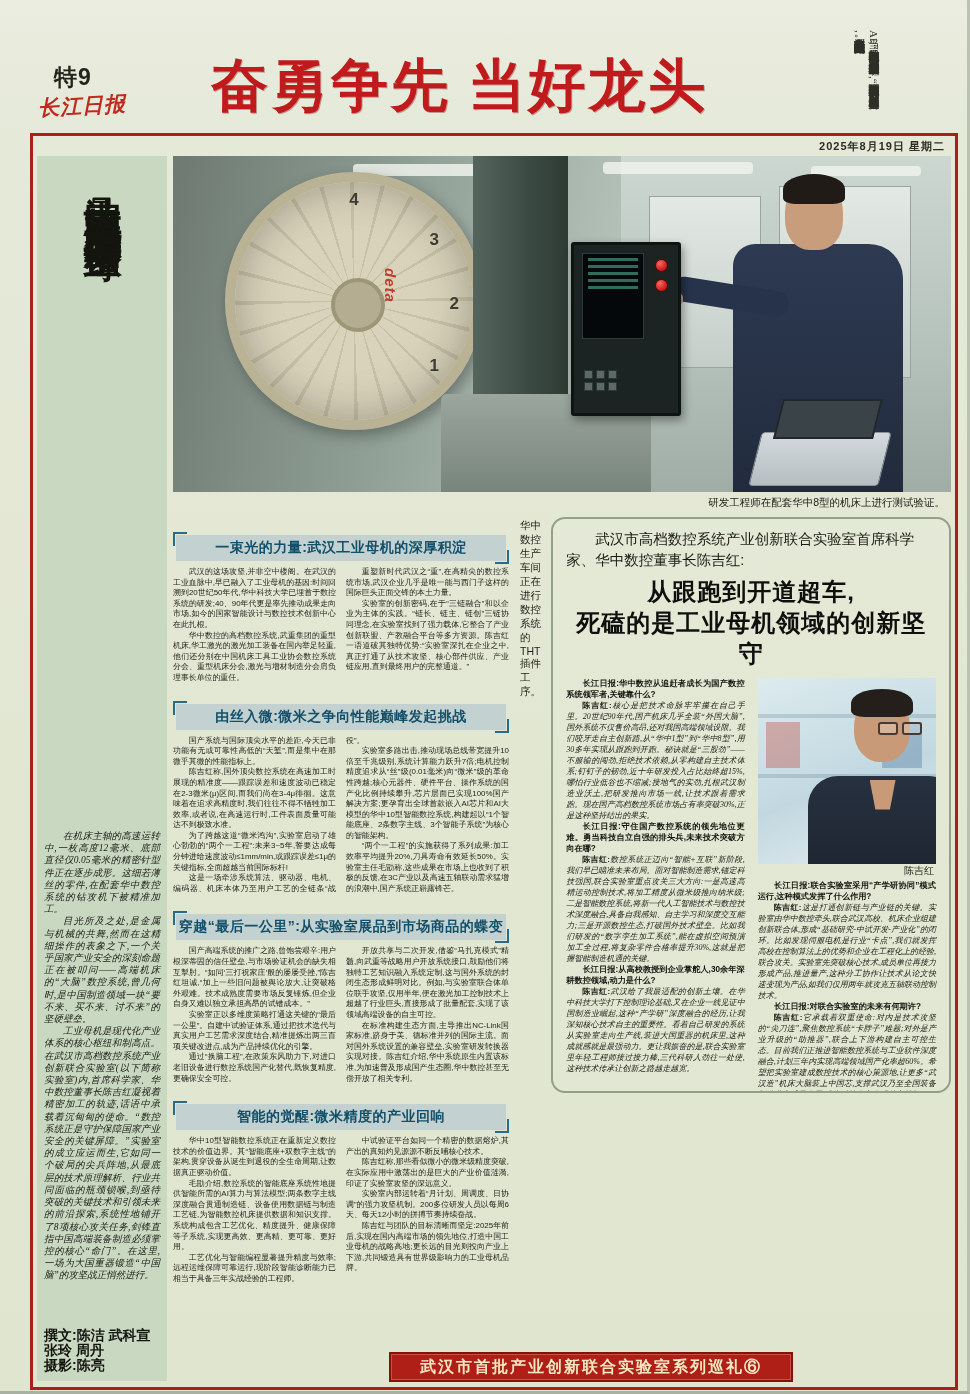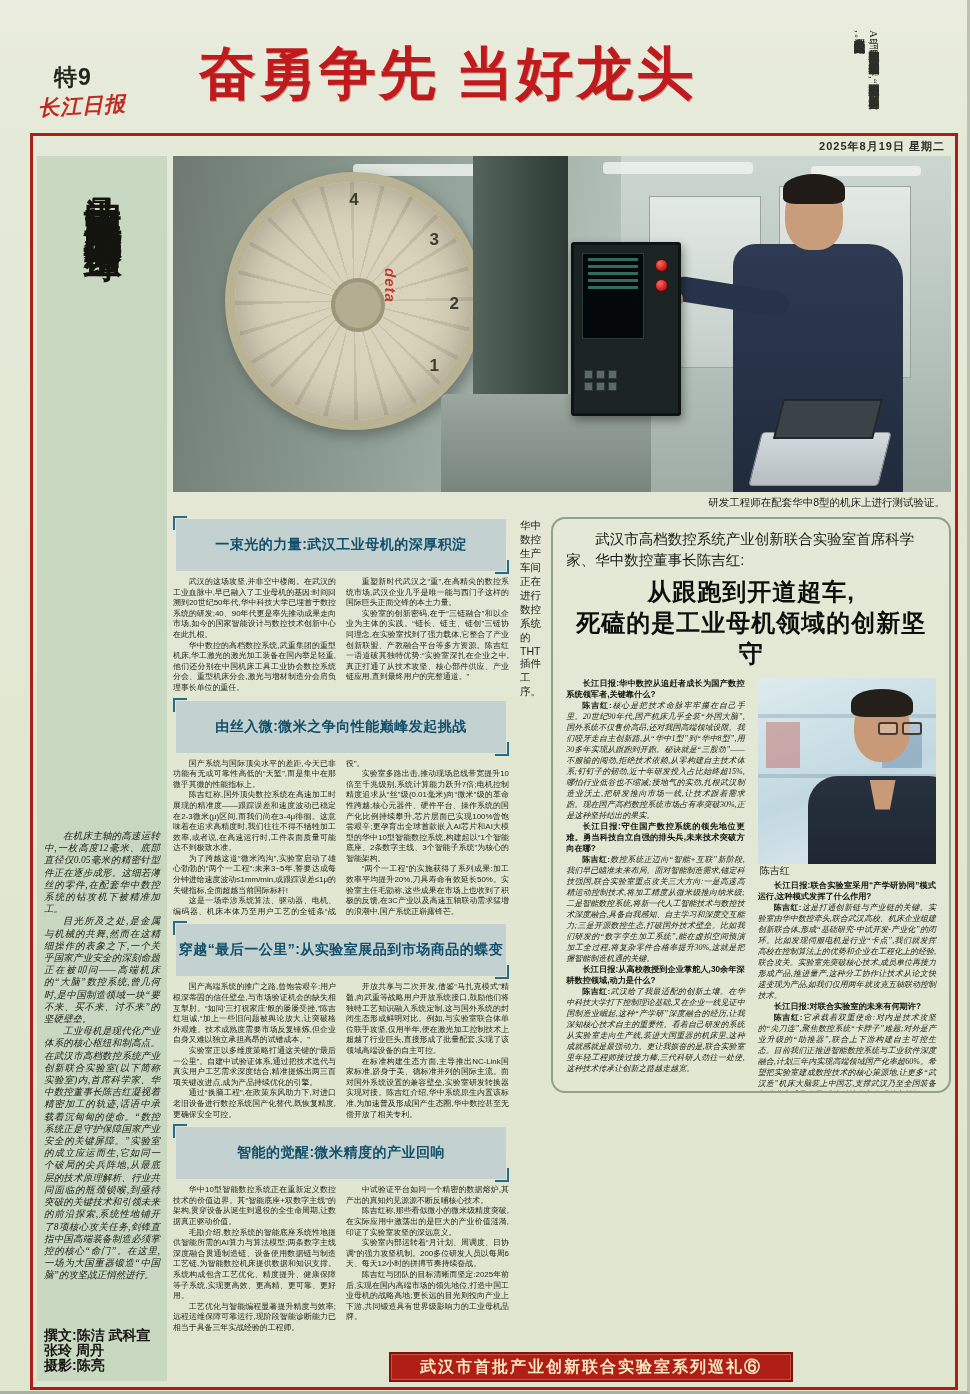--- a/index.html
+++ b/index.html
@@ -5,21 +5,21 @@
   html,body{margin:0;padding:0;background:#cfd2c2;}
   .page{position:relative;width:970px;height:1394px;margin:0 auto;overflow:hidden;
     background:linear-gradient(180deg,#eaeddf 0%,#e5e9d8 10%,#e2e7d2 55%,#e0e5cf 100%);
     font-family:"Liberation Sans",sans-serif;color:#1d1e18;
     border-right:3px solid #bcc2b2;border-bottom:3px solid #a9b1a2;box-sizing:border-box;}
 
   
   .edition{position:absolute;top:62px;left:54px;font-size:23px;font-weight:bold;color:#23241c;letter-spacing:1px;}
   .masthead{position:absolute;top:92px;left:38px;color:#c02a1e;font-family:"Liberation Serif",serif;
     font-size:21px;font-weight:bold;font-style:italic;transform:rotate(-3deg);letter-spacing:1px;}
-  .banner-headline{position:absolute;top:44px;left:190px;width:515px;margin:0;text-align:center;
+  .banner-headline{position:absolute;top:44px;left:190px;width:515px;margin:12px;text-align:center;
     font-family:"Liberation Serif",serif;font-size:57px;line-height:1.05;font-weight:900;
     color:#c11a1c;letter-spacing:3px;text-shadow:1px 1px 0 rgba(120,10,10,.35);}
   .standfirst{position:absolute;top:10px;right:86px;height:116px;width:208px;writing-mode:vertical-rl;
     font-family:"Liberation Serif",serif;font-size:11px;line-height:14.5px;color:#2e3028;overflow:hidden;}
   .standfirst p{margin:0;text-indent:1.8em;}
 
   
   .frame{position:absolute;left:30px;top:133px;width:928px;height:1257px;border:3px solid #a92019;box-sizing:border-box;}
   .date{position:absolute;top:3px;right:10px;font-size:11px;font-weight:bold;color:#2b2c24;letter-spacing:1px;}
   .frame-inner{position:absolute;top:20px;left:4px;right:4px;bottom:6px;display:flex;gap:6px;}
@@ -38,21 +38,21 @@
   .main-photo{position:relative;height:336px;overflow:hidden;
     background:linear-gradient(100deg,#6e7a71 0%,#90a096 30%,#b7c4bb 58%,#a0ada5 78%,#8a958c 100%);}
   .main-cap{text-align:right;font-size:10.5px;color:#23241c;padding:4px 6px 5px;}
   .cols-row{flex:1;display:flex;gap:9px;min-height:0;}
   .articles{flex:0 0 336px;overflow:hidden;}
   .right-col{flex:1;min-width:0;display:flex;flex-direction:row;overflow:hidden;}
 
   
   .article-sec{margin-bottom:7px;}
   .sec-header{position:relative;background:#c3d2d0;color:#124f6a;font-weight:bold;font-size:14px;
-    text-align:center;padding:17px 2px;margin:4px 3px 6px;white-space:nowrap;letter-spacing:0.5px;}
+    text-align:center;padding:4px 2px;margin:20px 3px 6px;white-space:nowrap;letter-spacing:0.5px;}
   .sec-header::before{content:"";position:absolute;left:-3px;top:-3px;width:12px;height:12px;
     border-left:2px solid #2a6a8a;border-top:2px solid #2a6a8a;}
   .sec-header::after{content:"";position:absolute;right:-3px;bottom:-3px;width:12px;height:12px;
     border-right:2px solid #2a6a8a;border-bottom:2px solid #2a6a8a;}
   .sec-body{column-count:2;column-gap:10px;font-size:7.9px;line-height:10.6px;text-align:justify;color:#1d1e17;}
   .sec-body p{margin:0;text-indent:2em;}
 
   
   .red-photo{position:relative;height:230px;overflow:hidden;
     background:radial-gradient(circle at 50% 32%,#e01b1e 0%,#b31114 45%,#8a0c0e 75%,#6d090b 100%);}
@@ -64,21 +64,21 @@
   .kicker{font-size:14.5px;color:#1b1c15;margin:2px 0 5px;text-indent:2em;line-height:1.45;}
   .int-title{margin:2px 0 8px;text-align:center;font-size:24px;line-height:1.3;font-weight:900;color:#0f0f0d;letter-spacing:1px;}
   .qa-grid{display:flex;gap:13px;}
   .qa-col{flex:1;min-width:0;font-size:8px;line-height:11px;text-align:justify;}
   .qa-col p{margin:0;text-indent:2em;}
   .qa-col p.q{font-weight:bold;color:#14140f;font-size:8.2px;}
   .qa-col p.a{font-family:"Liberation Serif",serif;font-style:italic;color:#20211a;}
   .qa-col p.a b{font-family:"Liberation Sans",sans-serif;font-style:normal;}
   .portrait{position:relative;height:186px;overflow:hidden;
     background:linear-gradient(160deg,#dcebee 0%,#c2d8e1 55%,#e4edef 100%);}
-  .portrait-cap{text-align:left;font-size:10px;margin:1px 2px 4px;color:#1b1c15;}
+  .portrait-cap{text-align:right;font-size:10px;margin:1px 2px 4px;color:#1b1c15;}
 
   
   .series-banner{position:absolute;bottom:5px;left:356px;width:404px;height:30px;line-height:26px;
     text-align:center;background:#b01f17;color:#f2e9c2;font-weight:bold;font-size:16px;
     border:2px solid #83120a;box-sizing:border-box;letter-spacing:2px;box-shadow:inset 0 0 0 1px rgba(255,240,200,.25);z-index:5;}
 
   
   .lightbar{position:absolute;background:#eef3ec;border-radius:4px;opacity:.85;}
   .dial{position:absolute;left:52px;top:16px;width:238px;height:238px;border-radius:50%;
     background:repeating-conic-gradient(#dad3bb 0deg 13deg,#c8c1a7 13deg 15deg);
@@ -220,21 +220,21 @@
                   <p>实验室的创新密码,在于“三链融合”和以企业为主体的实践。“链长、链主、链创”三链协同理念,在实验室找到了强力载体,它整合了产业创新联盟、产教融合平台等多方资源。陈吉红一语道破其独特优势:“实验室深扎在企业之中,真正打通了从技术攻坚、核心部件供应、产业链应用,直到最终用户的完整通道。”</p>
                 </div>
               </section>
               <section class="article-sec">
                 <div class="sec-header">由丝入微:微米之争向性能巅峰发起挑战</div>
                 <div class="sec-body">
                   <p>国产系统与国际顶尖水平的差距,今天已非功能有无或可靠性高低的“天堑”,而是集中在那微乎其微的性能指标上。</p>
                   <p>陈吉红称,国外顶尖数控系统在高速加工时展现的精准度——跟踪误差和速度波动已稳定在2-3微米(μ)区间,而我们尚在3-4μ徘徊。这意味着在追求高精度时,我们往往不得不牺牲加工效率,或者说,在高速运行时,工件表面质量可能达不到极致水准。</p>
                   <p>为了跨越这道“微米鸿沟”,实验室启动了雄心勃勃的“两个一工程”:未来3~5年,誓要达成每分钟进给速度波动≤1mm/min,或跟踪误差≤1μ的关键指标,全面超越当前国际标杆!</p>
                   <p>这是一场牵涉系统算法、驱动器、电机、编码器、机床本体乃至用户工艺的全链条“战役”。</p>
-                  <p>实验室多路出击,推动现场总线带宽提升10倍至千兆级别,系统计算能力跃升7倍;电机控制精度追求从“丝”级(0.01毫米)向“微米”级的革命性跨越;核心元器件、硬件平台、操作系统的国产化比例持续攀升,芯片层面已实现100%曾饱尝艰辛;更孕育出全球首款嵌入AI芯片和AI大模型的华中10型智能数控系统,构建起以“1个智能底座、2条数字主线、3个智能子系统”为核心的智能架构。</p>
+                  <p>实验室多路出击,推动现场总线带宽提升10倍至千兆级别,系统计算能力跃升7倍;电机控制精度追求从“丝”级(0.01毫米)向“微米”级的革命性跨越;核心元器件、硬件平台、操作系统的国产化比例持续攀升,芯片层面已实现100%国产解决方案;更孕育出全球首款嵌入AI芯片和AI大模型的华中10型智能数控系统,构建起以“1个智能底座、2条数字主线、3个智能子系统”为核心的智能架构。</p>
                   <p>“两个一工程”的实施获得了系列成果:加工效率平均提升20%,刀具寿命有效延长50%。实验室主任毛勖称,这些成果在市场上也收到了积极的反馈,在3C产业以及高速五轴联动需求猛增的浪潮中,国产系统正崭露锋芒。</p>
                 </div>
               </section>
               <section class="article-sec">
                 <div class="sec-header">穿越“最后一公里”:从实验室展品到市场商品的蝶变</div>
                 <div class="sec-body">
                   <p>国产高端系统的推广之路,曾饱尝艰辛:用户根深蒂固的信任壁垒,与市场验证机会的缺失相互掣肘。“如同‘三打祝家庄’般的屡屡受挫,”陈吉红坦诚,“加上一些旧问题被舆论放大,让突破格外艰难。技术成熟度需要市场反复锤炼,但企业自身又难以独立承担高昂的试错成本。”</p>
                   <p>实验室正以多维度策略打通这关键的“最后一公里”。自建中试验证体系,通过把技术迭代与真实用户工艺需求深度结合,精准提炼出两三百项关键改进点,成为产品持续优化的引擎。</p>
                   <p>通过“换脑工程”,在政策东风助力下,对进口老旧设备进行数控系统国产化替代,既恢复精度,更确保安全可控。</p>
                   <p>开放共享与二次开发,借鉴“马扎克模式”精髓,向武重等战略用户开放系统接口,鼓励他们将独特工艺知识融入系统定制,这与国外系统的封闭生态形成鲜明对比。例如,与实验室联合体单位联手攻坚,仅用半年,便在激光加工控制技术上超越了行业巨头,直接形成了批量配套,实现了该领域高端设备的自主可控。</p>

